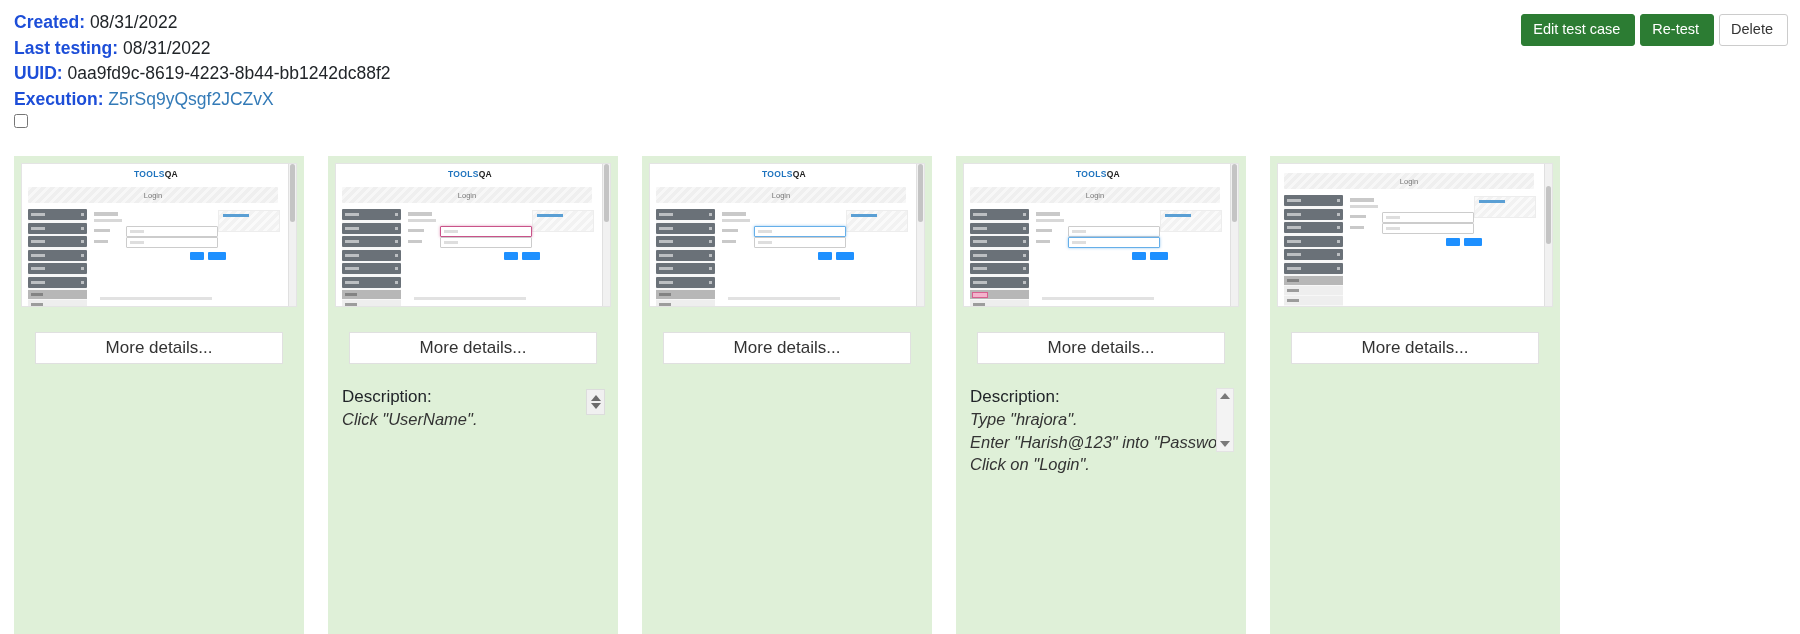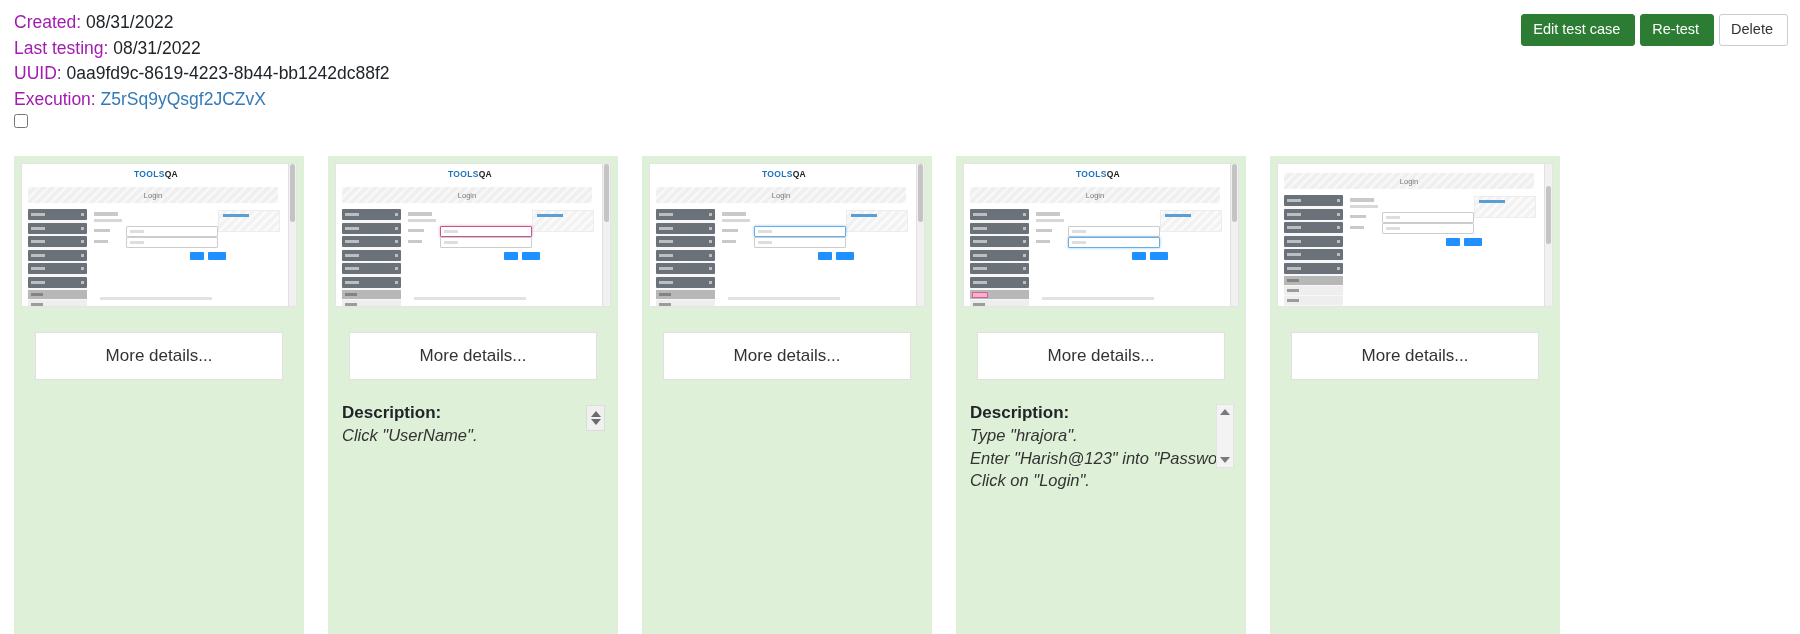--- a/index.html
+++ b/index.html
@@ -19,21 +19,21 @@
   
   .meta-block {
     position: absolute;
     left: 14px;
     top: 10px;
     font-size: 17.5px;
     line-height: 25.5px;
     color: #212529;
   }
   .meta-row { white-space: nowrap; }
-  .meta-label { font-weight: normal; color: #a21caf; }
+  .meta-label { font-weight: bold; color: #1d4ed8; }
   .meta-value { font-weight: normal; color: #212529; }
   .meta-link {
     color: #337ab7;
     text-decoration: none;
     cursor: pointer;
   }
 
   .checkbox-row {
     margin-top: 2px;
     display: flex;
@@ -280,42 +280,42 @@
     height: 2.5px;
     width: 112px;
     background: #e2e2e2;
   }
 
   
   .more-details {
     margin-top: 25px;
     margin-left: 14px;
     margin-right: 14px;
-    height: 48px;
+    height: 32px;
     background: #ffffff;
     border: 1px solid #e0e0e0;
     display: flex;
     align-items: center;
     justify-content: center;
     font-size: 17px;
     color: #333333;
     cursor: pointer;
     box-sizing: border-box;
   }
 
   
   .desc-block {
     margin-top: 22px;
     margin-left: 7px;
     margin-right: 7px;
     position: relative;
   }
   .desc-title {
     font-size: 17px;
-    font-weight: bold;
+    font-weight: normal;
     color: #212529;
     line-height: 22px;
   }
   .desc-body {
     position: relative;
     font-size: 16.5px;
     font-style: italic;
     color: #333333;
     line-height: 22.5px;
     padding-right: 22px;

